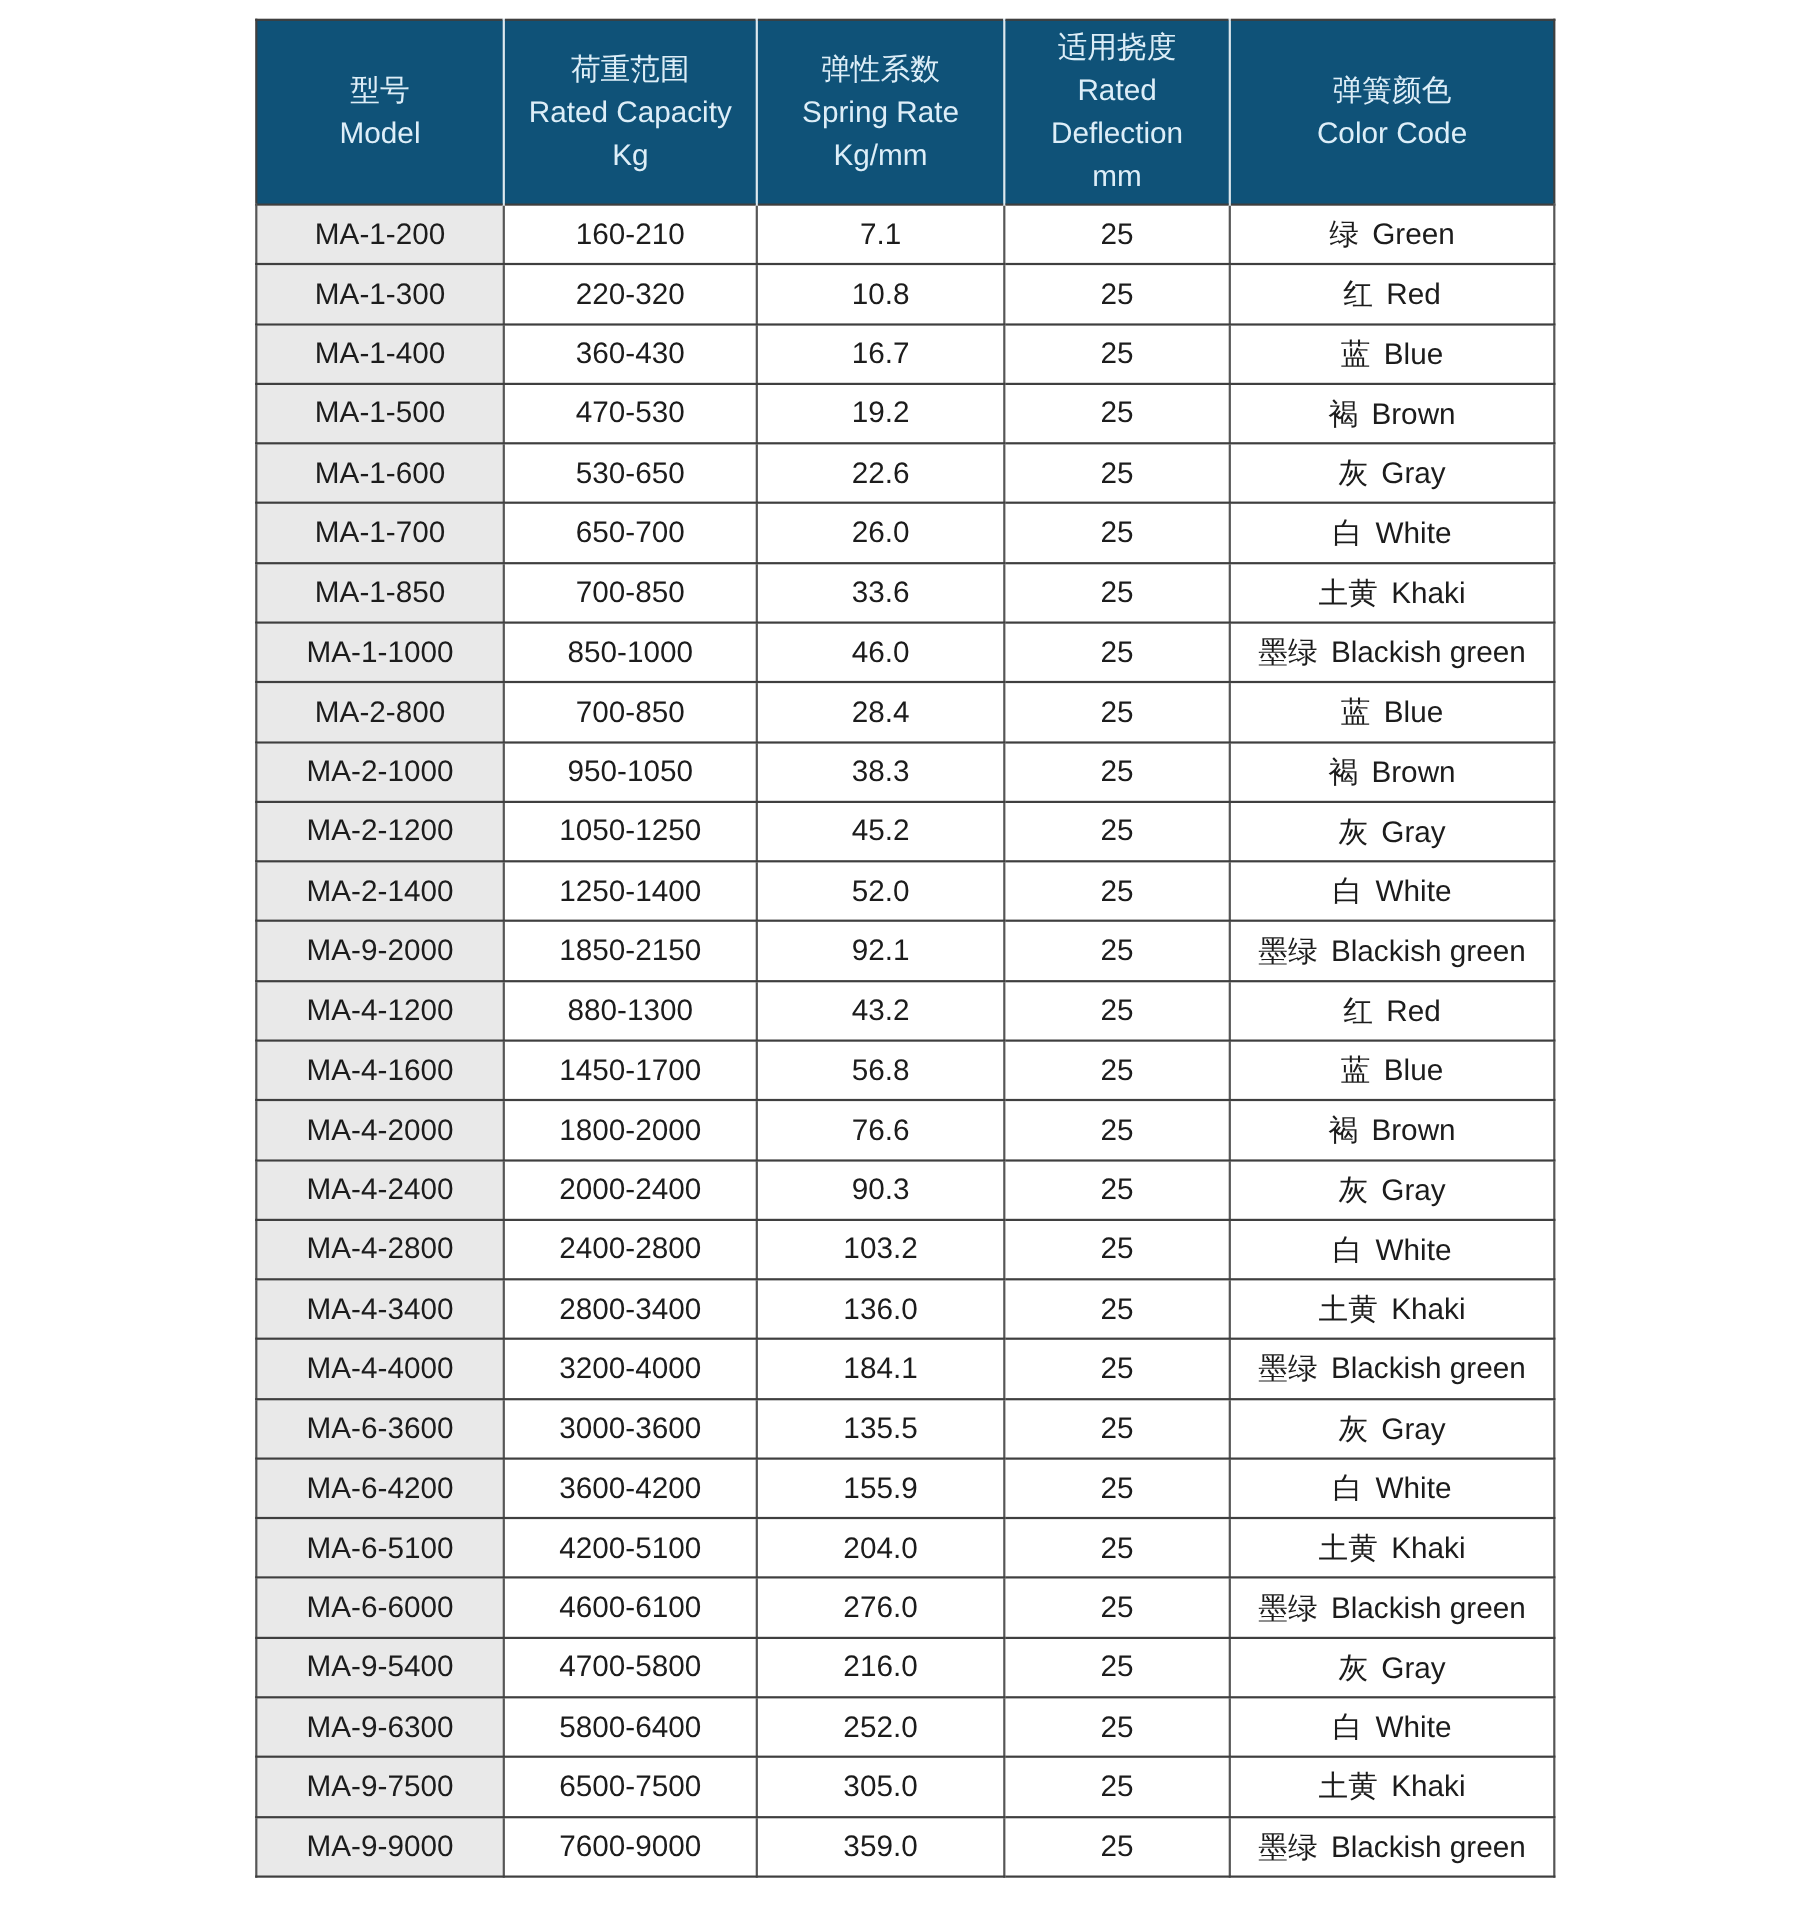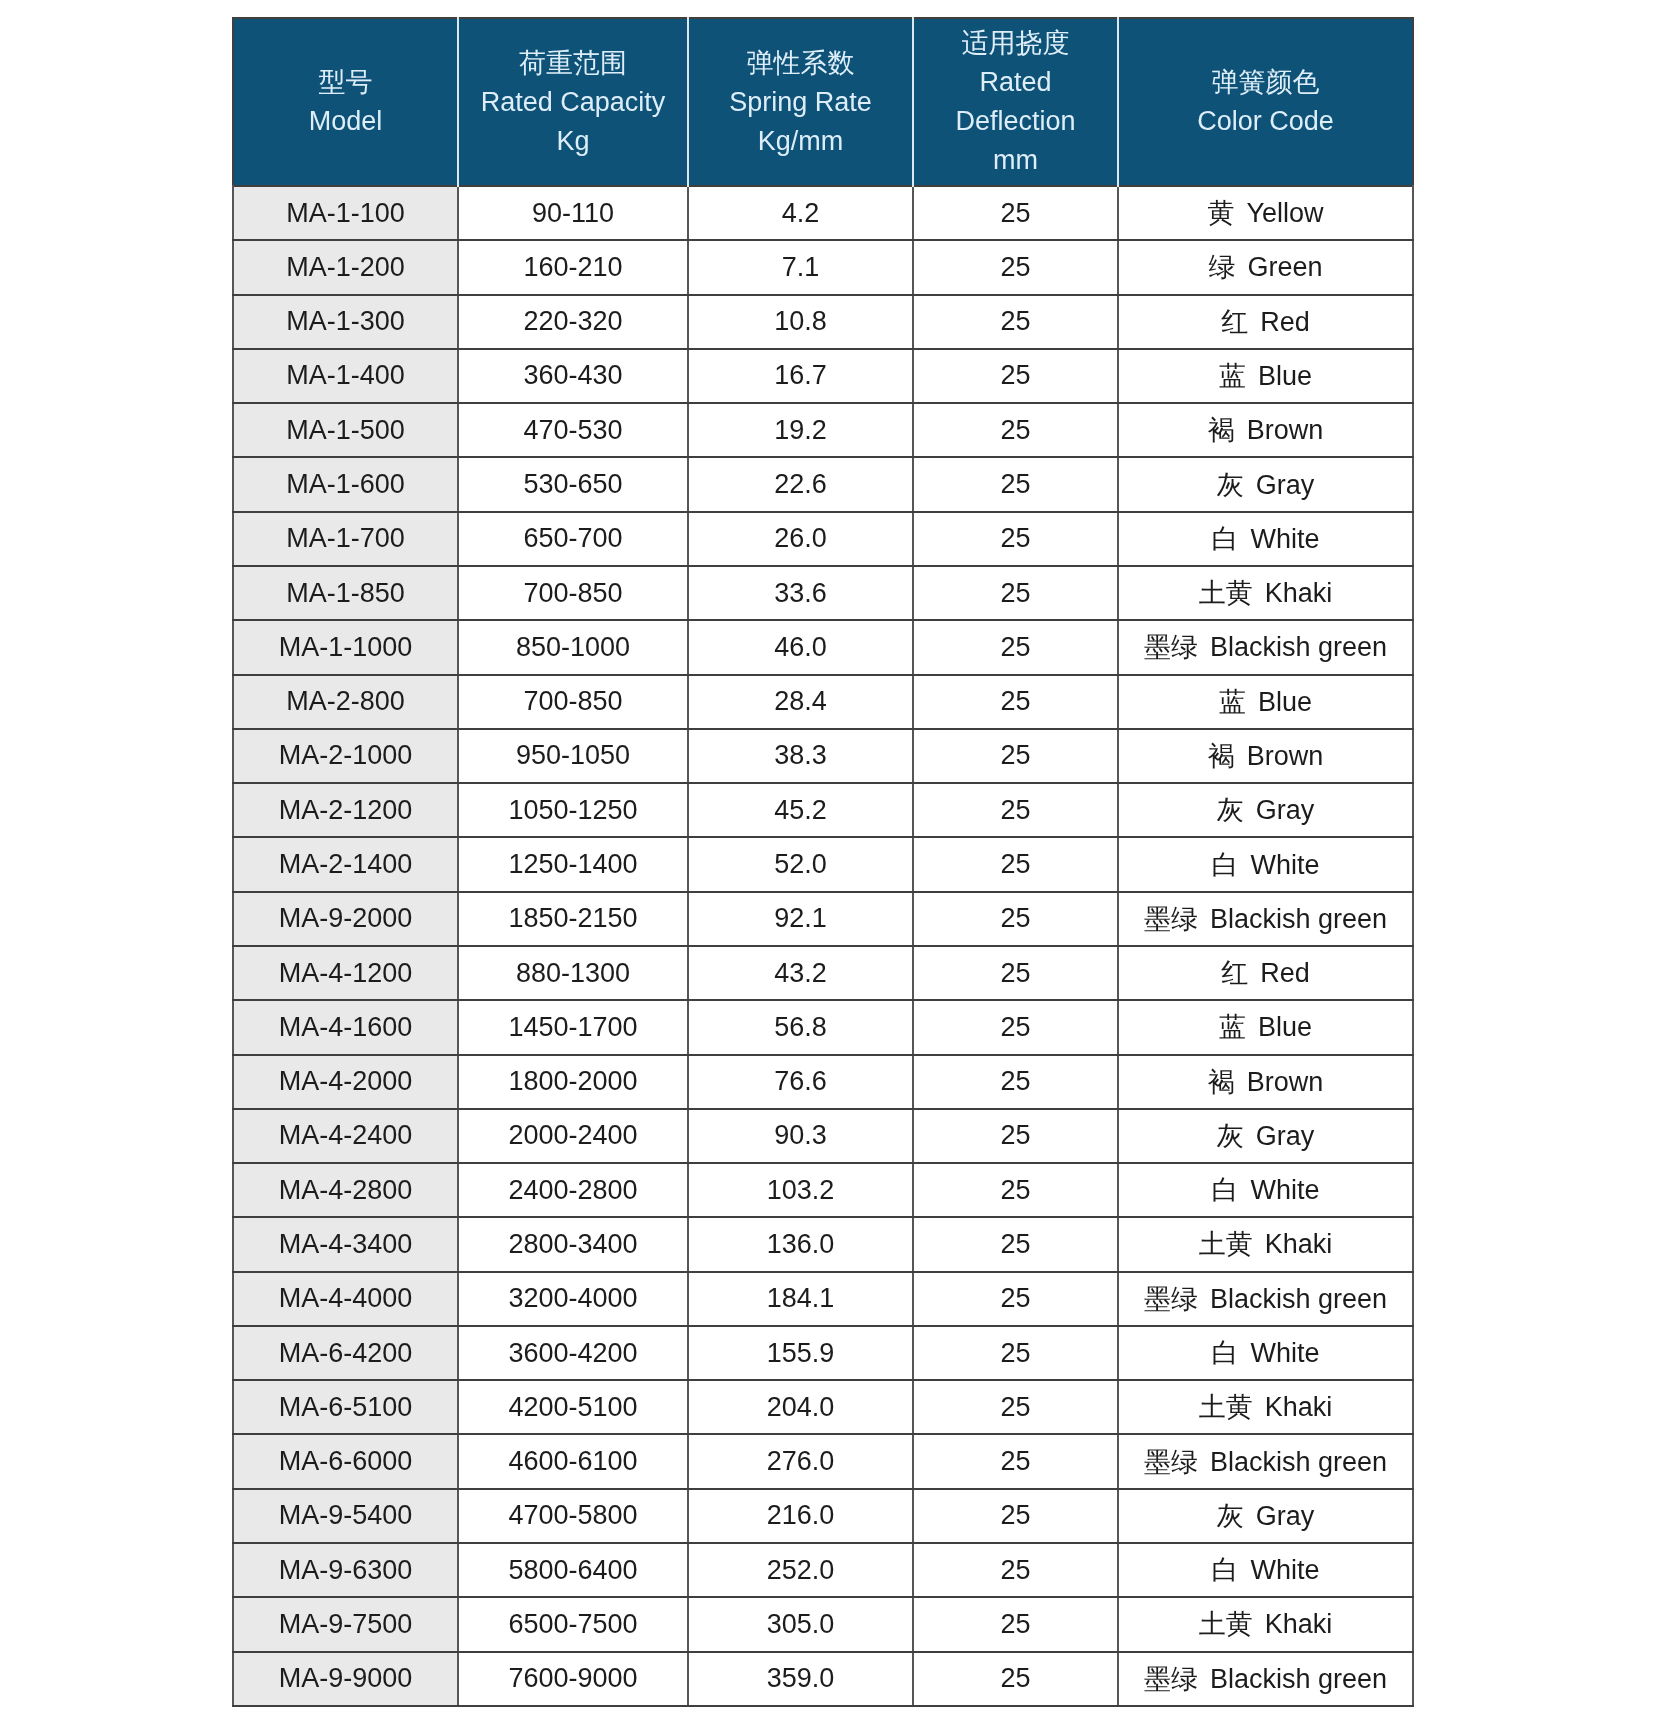--- a/index.html
+++ b/index.html
@@ -91,27 +91,20 @@
             <div class="hline">mm</div>
           </th>
           <th>
             <div class="hline">弹簧颜色</div>
             <div class="hline">Color Code</div>
           </th>
         </tr>
     </thead>
     <tbody>
         <tr>
-          <td class="col-model">MA-1-100</td>
-          <td>90-110</td>
-          <td>4.2</td>
-          <td>25</td>
-          <td><span class="color-zh">黄</span><span>Yellow</span></td>
-        </tr>
-        <tr>
           <td class="col-model">MA-1-200</td>
           <td>160-210</td>
           <td>7.1</td>
           <td>25</td>
           <td><span class="color-zh">绿</span><span>Green</span></td>
         </tr>
         <tr>
           <td class="col-model">MA-1-300</td>
           <td>220-320</td>
           <td>10.8</td>
@@ -236,20 +229,27 @@
           <td>136.0</td>
           <td>25</td>
           <td><span class="color-zh">土黄</span><span>Khaki</span></td>
         </tr>
         <tr>
           <td class="col-model">MA-4-4000</td>
           <td>3200-4000</td>
           <td>184.1</td>
           <td>25</td>
           <td><span class="color-zh">墨绿</span><span>Blackish green</span></td>
+        </tr>
+        <tr>
+          <td class="col-model">MA-6-3600</td>
+          <td>3000-3600</td>
+          <td>135.5</td>
+          <td>25</td>
+          <td><span class="color-zh">灰</span><span>Gray</span></td>
         </tr>
         <tr>
           <td class="col-model">MA-6-4200</td>
           <td>3600-4200</td>
           <td>155.9</td>
           <td>25</td>
           <td><span class="color-zh">白</span><span>White</span></td>
         </tr>
         <tr>
           <td class="col-model">MA-6-5100</td>

